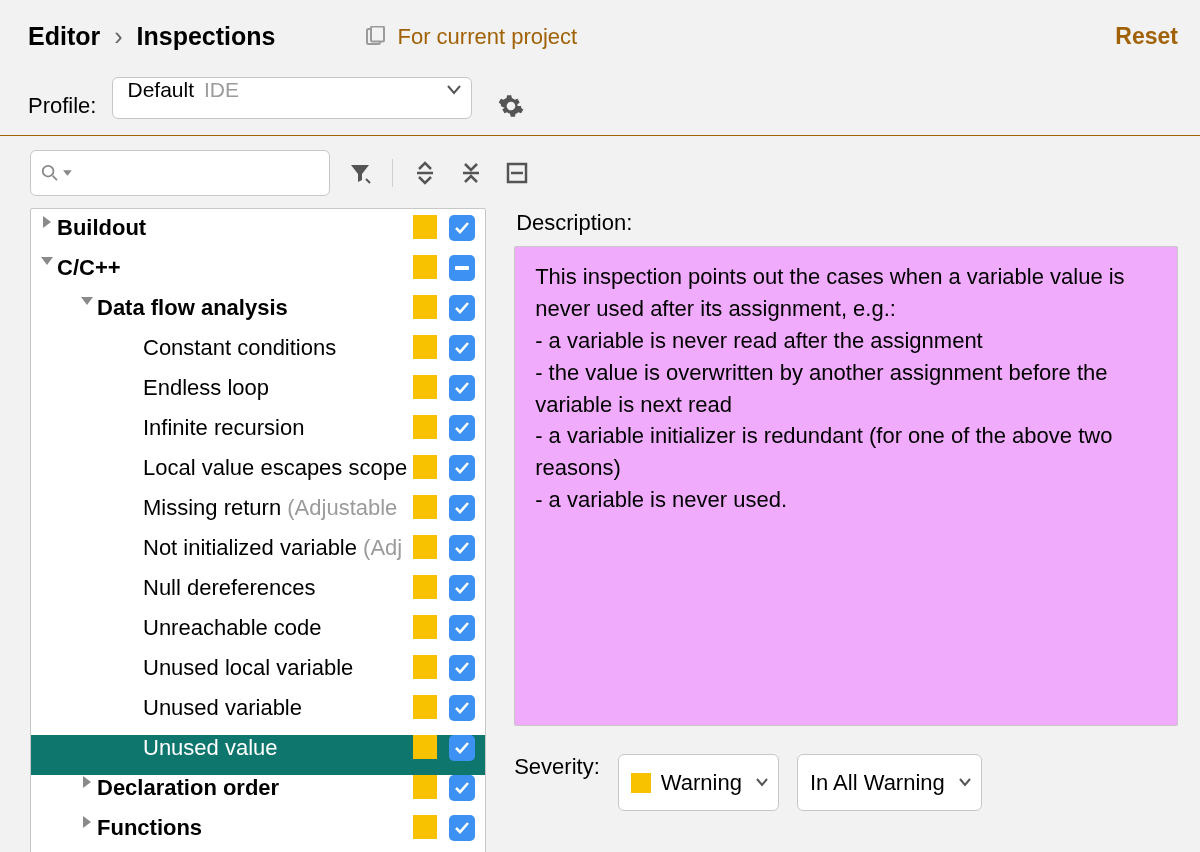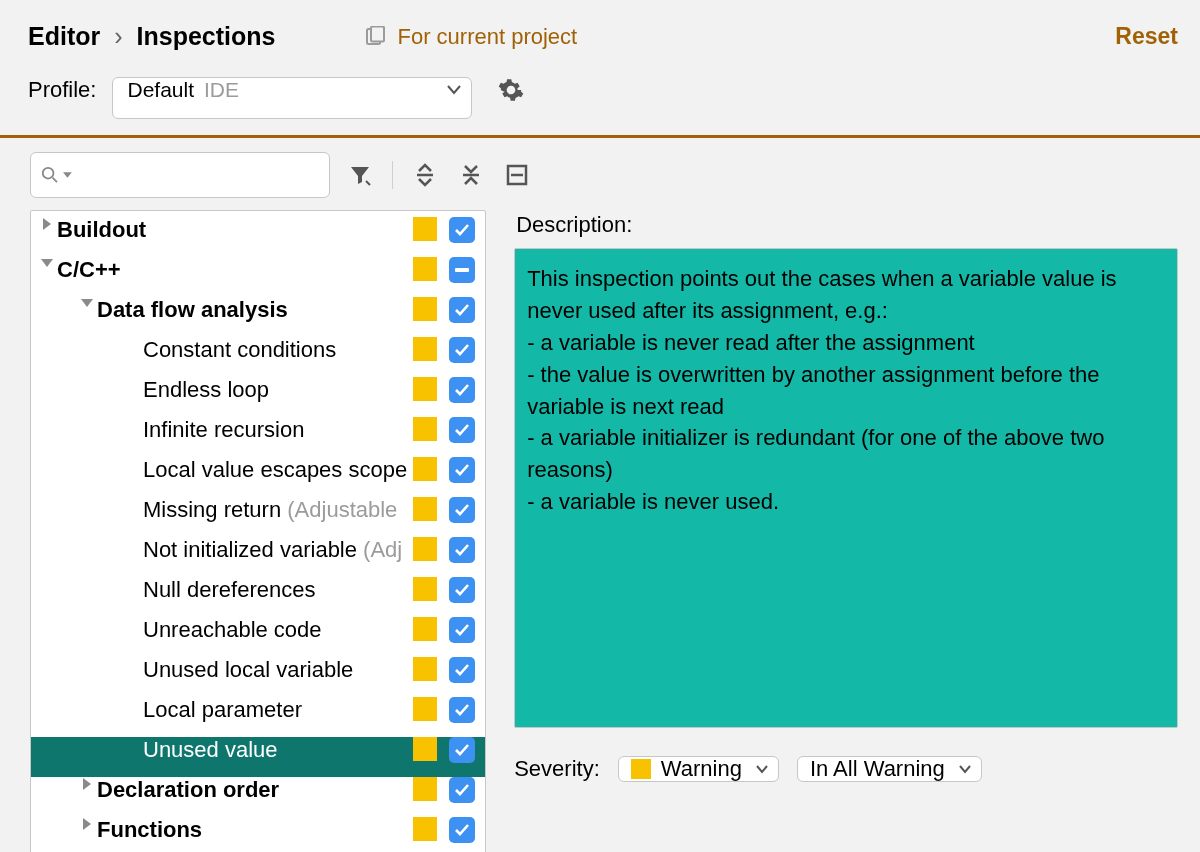--- a/index.html
+++ b/index.html
@@ -40,24 +40,24 @@
     margin-left: auto;
     color: #a16207;
     font-size: 23px;
     font-weight: 600;
     cursor: pointer;
   }
 
   
   .profile-row {
     display: flex;
-    align-items: flex-start;
+    align-items: flex-end;
     gap: 16px;
     padding: 8px 28px 16px 28px;
-    border-bottom: 3px solid #a16207;
+    border-bottom: 1px solid #a16207;
   }
   .profile-label { font-size: 22px; }
   .profile-select {
     display: flex;
     align-items: center;
     background: #fff;
     border: 1px solid #c7c7c7;
     border-radius: 6px;
     height: 42px;
     min-width: 360px;
@@ -146,40 +146,40 @@
   .cb.checked { background: #3d91f2; color: #fff; }
   .cb.indet   { background: #3d91f2; color: #fff; }
   .cb.indet .bar {
     width: 14px; height: 4px; background: #fff; border-radius: 1px;
   }
 
   
   .right-pane { flex: 1 1 auto; }
   .desc-label { font-size: 22px; margin: 2px 0 10px 2px; }
   .desc-box {
-    background: #14b8a6;
+    background: #f0abfc;
     border: 1px solid #c7c7c7;
     border-radius: 2px;
-    padding: 14px 12px;
+    padding: 14px 20px;
     font-size: 22px;
     line-height: 1.45;
     height: 480px;
     white-space: pre-line;
   }
 
   .sev-row {
     display: flex;
     gap: 18px;
     margin-top: 28px;
     font-size: 22px;
   }
   .combo {
     display: flex; align-items: center;
     background: #fff; border: 1px solid #c7c7c7; border-radius: 6px;
-    height: 26px; padding: 0 10px 0 12px; cursor: pointer;
+    height: 57px; padding: 0 10px 0 12px; cursor: pointer;
   }
   .combo .sw { width: 20px; height: 20px; background: #f8c200; margin-right: 10px; }
   .combo .dd { margin-left: 14px; color: #555; }
 
   svg { display: block; }
 </style>
 </head>
 <body>
 
 <div class="header">
@@ -389,21 +389,21 @@
       <span class="label"><span>Unused local variable</span><span class="ann"></span></span>
       <span class="sev-swatch"></span>
       <span class="cb checked">
           <svg width="16" height="16" viewBox="0 0 16 16">
             <path d="M2 8 L6 12 L14 3" stroke="#fff" stroke-width="2.6" fill="none"></path>
           </svg>
         </span>
     </div>
     <div class="row">
       <span class="indent" style="width:112px"></span>
-      <span class="label"><span>Local parameter</span><span class="ann"></span></span>
+      <span class="label"><span>Unused variable</span><span class="ann"></span></span>
       <span class="sev-swatch"></span>
       <span class="cb checked">
           <svg width="16" height="16" viewBox="0 0 16 16">
             <path d="M2 8 L6 12 L14 3" stroke="#fff" stroke-width="2.6" fill="none"></path>
           </svg>
         </span>
     </div>
 
     <div class="row selected">
       <span class="indent" style="width:112px"></span>

